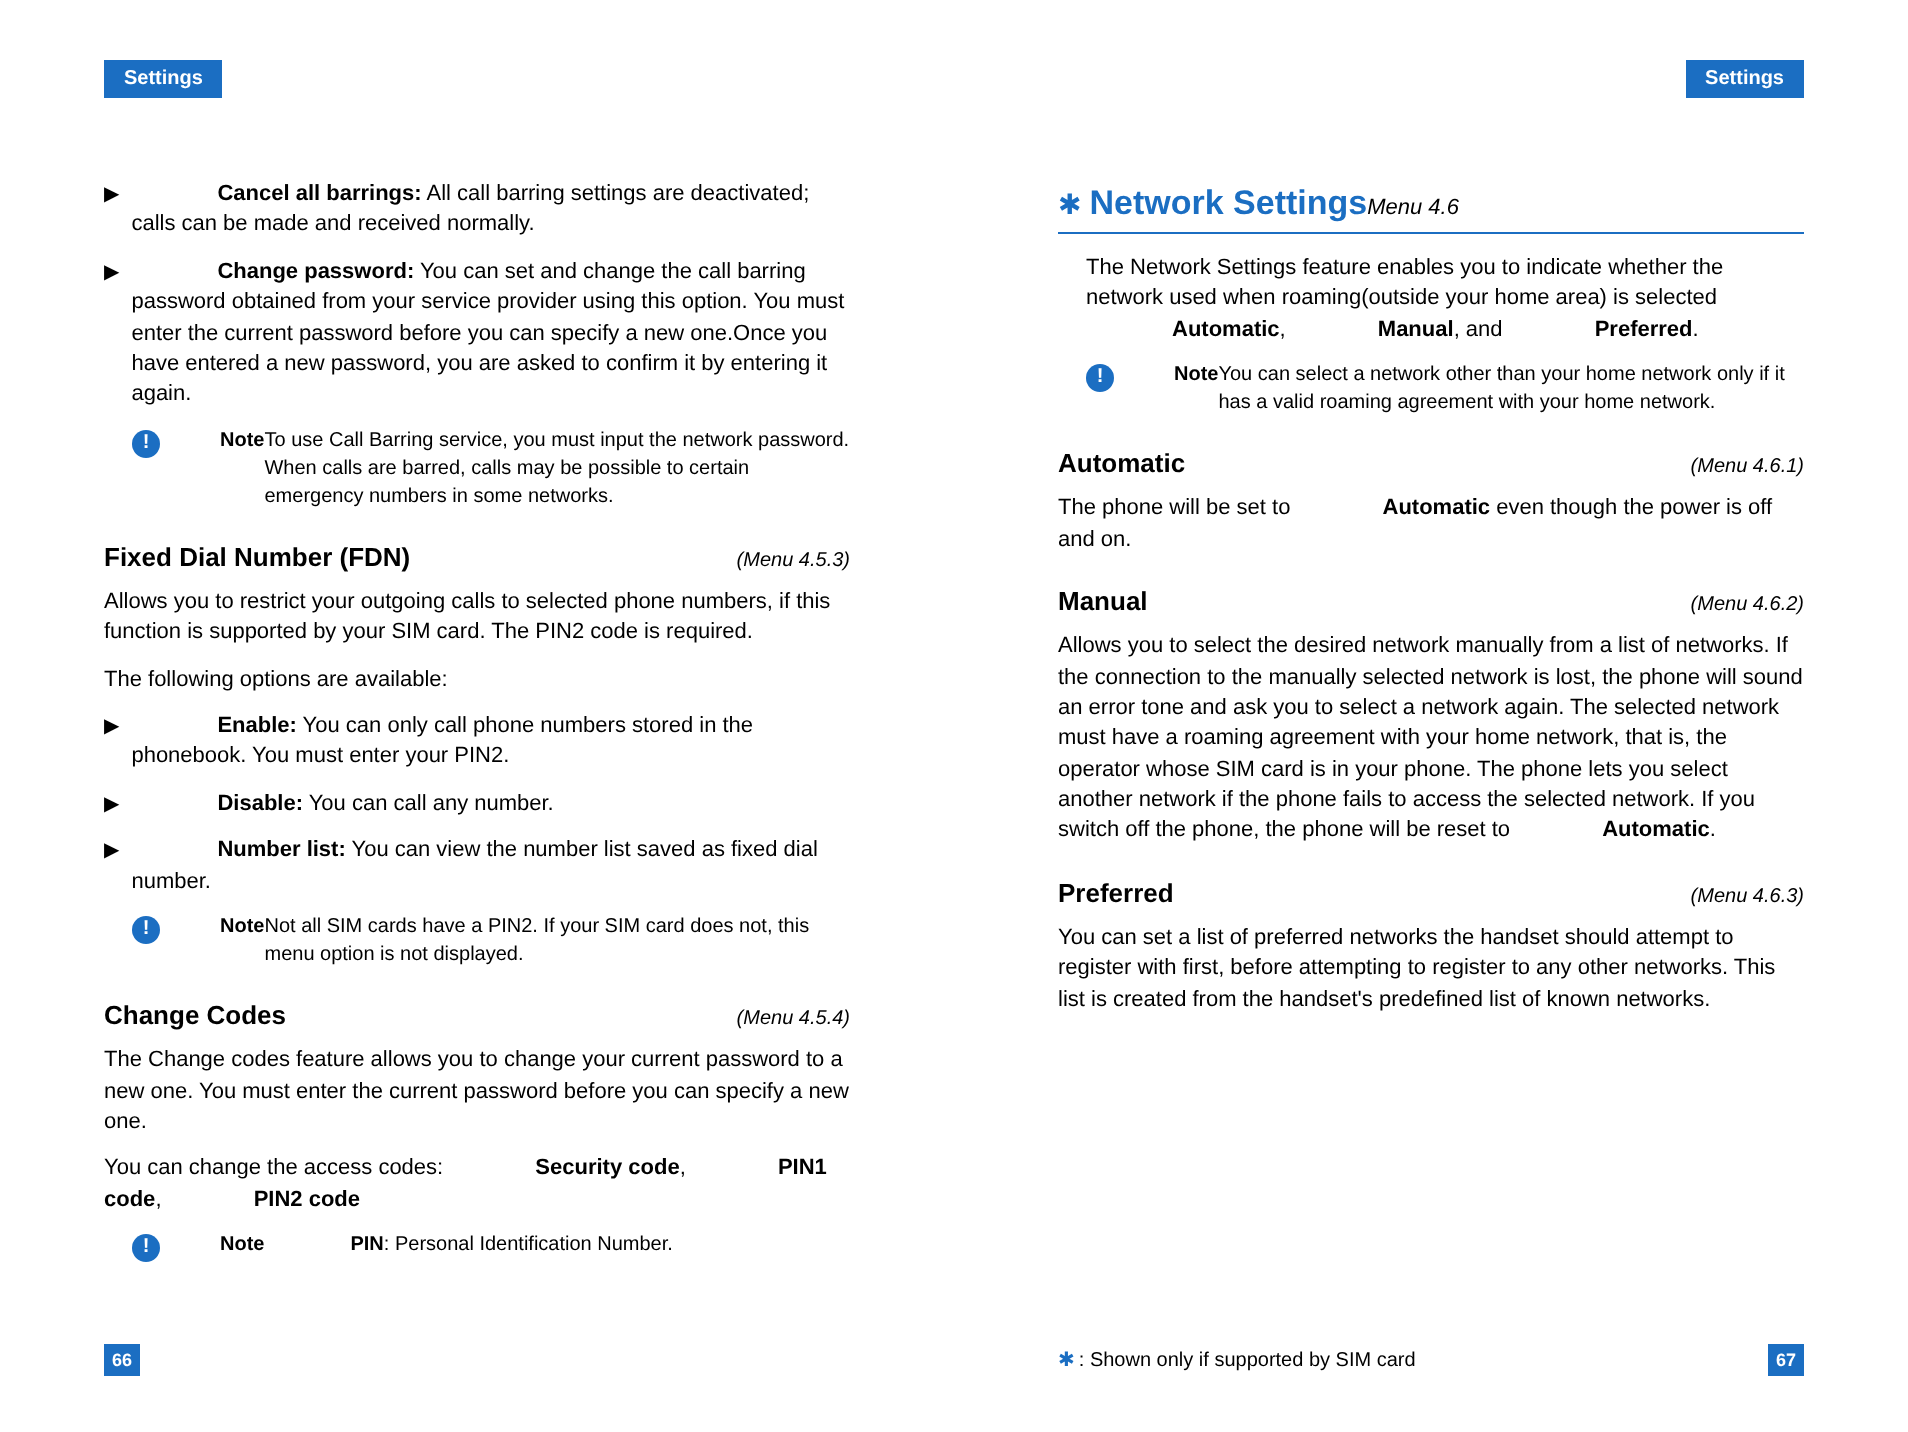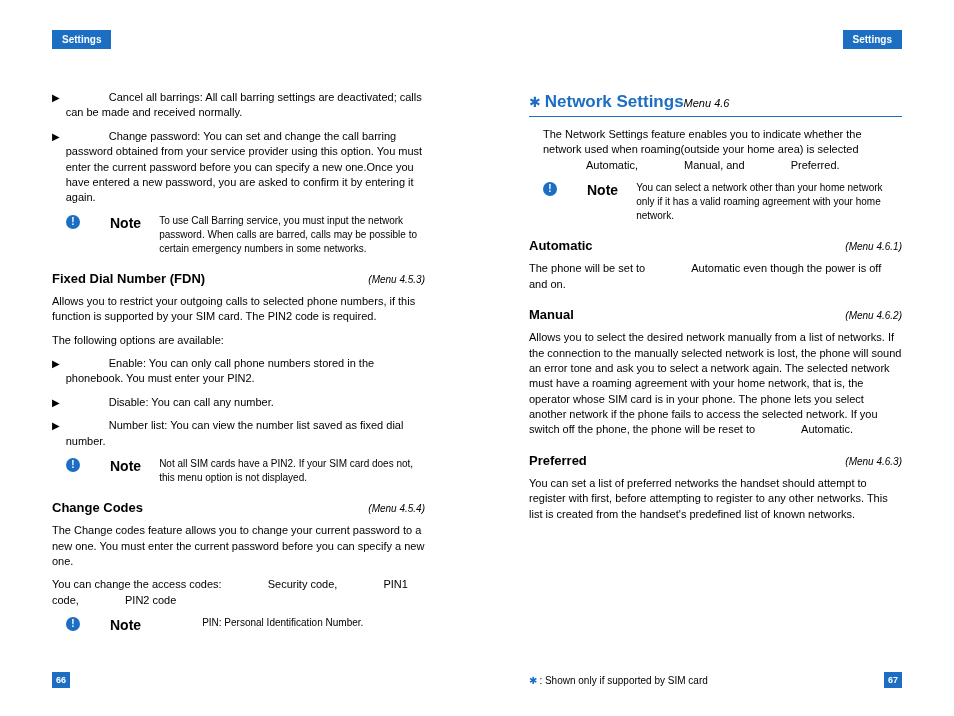--- a/index.html
+++ b/index.html
@@ -6,24 +6,24 @@
   html, body { width: 954px; height: 716px; background: #fff; font-family: Arial, Helvetica, sans-serif; color: #000; }
   .spread { display: flex; width: 954px; height: 612px; }
   .page { width: 477px; height: 716px; padding: 30px 52px 30px 52px; position: relative; display: flex; flex-direction: column; }
   .tab { position: absolute; top: 30px; background: #1b6ec2; color: #fff; font-size: 10px; font-weight: bold; padding: 4px 10px; }
   .page-left .tab { left: 52px; }
   .page-right .tab { right: 52px; }
   .content { margin-top: 60px; font-size: 11px; line-height: 1.4; }
   .bullet-item { display: flex; margin-bottom: 8px; }
   .bullet-arrow { color: #000; margin-right: 6px; font-size: 10px; line-height: 1.5; }
   .bullet-text { flex: 1; }
-  .bold { font-weight: normal; padding-left: 43px; }
+  .bold { font-weight: bold; padding-left: 43px; }
   .note-row { display: flex; align-items: flex-start; margin: 8px 0 12px 0; }
   .note-icon { width: 14px; height: 14px; border-radius: 50%; background: #1b6ec2; color: #fff; font-size: 10px; font-weight: bold; display: flex; align-items: center; justify-content: center; margin-right: 6px; flex-shrink: 0; margin-top: 1px; }
-  .note-label { font-weight: bold; font-size: 14px; margin-right: 18px; padding-left: 24px; }
+  .note-label { font-weight: bold; font-size: 10px; margin-right: 0; padding-left: 24px; }
   .note-text { font-size: 10px; flex: 1; }
   .subhead-row { display: flex; justify-content: space-between; align-items: baseline; margin-top: 14px; margin-bottom: 6px; }
   .subhead { font-weight: bold; font-size: 13px; }
   .menu-ref { font-style: italic; font-size: 10px; }
   .para { margin-bottom: 8px; }
   .section-title-row { display: flex; align-items: baseline; justify-content: flex-start; border-bottom: 1px solid #1b6ec2; padding-bottom: 2px; margin-bottom: 10px; }
   .section-star { color: #1b6ec2; font-size: 14px; margin-right: 4px; }
   .section-title { color: #1b6ec2; font-weight: bold; font-size: 17px; flex: 1; }
   .section-menu { font-style: italic; font-size: 11px; }
   .footer { position: absolute; bottom: 28px; left: 52px; right: 52px; display: flex; align-items: center; font-size: 10px; }

